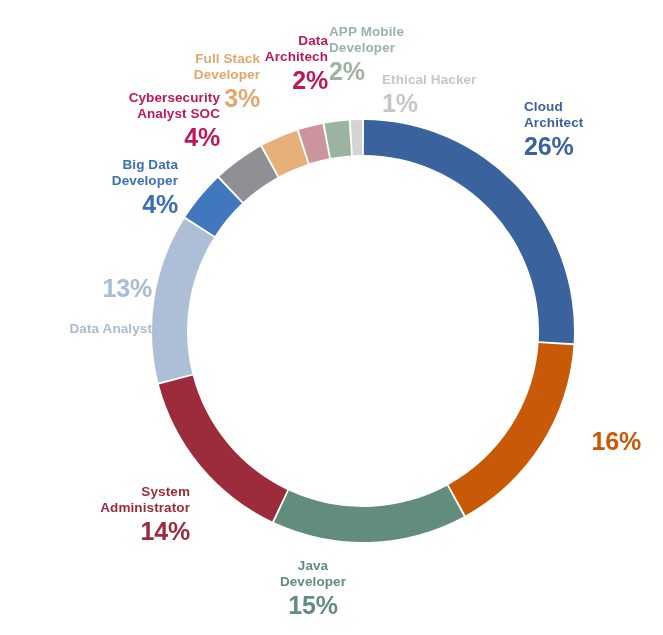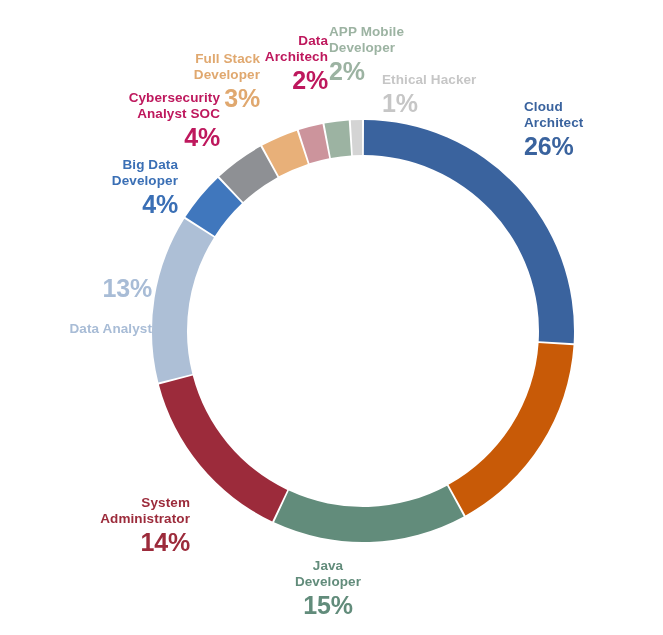--- a/index.html
+++ b/index.html
@@ -42,21 +42,21 @@
     letter-spacing: 0.1px;
   }
   .callout .cl-value {
     font-size: 25px;
     font-weight: bold;
     letter-spacing: -0.2px;
     margin-top: 1px;
   }
   .callout.align-left  { text-align: left; }
   .callout.align-right { text-align: right; }
-  .callout.align-center{ text-align: center; margin-left: 15px; }
+  .callout.align-center{ text-align: center; }
 
   
   .callout.value-first .cl-value { margin-top: 0; margin-bottom: 18px; }
 </style>
 </head>
 <body>
 
 <div id="chart-root">
 
   <svg id="donut-svg" viewBox="0 0 663 635">
@@ -77,31 +77,32 @@
 
   <div class="callout align-left" style="left: 524px; top: 99px; color: rgb(58, 99, 158);">
     <div class="cl-name">
       <span>Cloud</span><br>
       <span>Architect</span>
     </div>
     <div class="cl-value">26%</div>
   </div>
 
   <div class="callout align-right" style="right: 22px; top: 426px; color: rgb(200, 90, 7);">
+    <div class="cl-value">16%</div>
   </div>
 
   <div class="callout align-center" style="left: 313px; top: 558px; transform: translateX(-50%); color: rgb(98, 140, 123);">
     <div class="cl-name">
       <span>Java</span><br>
       <span>Developer</span>
     </div>
     <div class="cl-value">15%</div>
   </div>
 
-  <div class="callout align-right" style="left: 8px; width: 182px; top: 495px; color: rgb(156, 43, 59);">
+  <div class="callout align-right" style="left: 8px; width: 182px; top: 484px; color: rgb(156, 43, 59);">
     <div class="cl-name">
       <span>System</span><br>
       <span>Administrator</span>
     </div>
     <div class="cl-value">14%</div>
   </div>
 
   <div class="callout align-right value-first" style="left: 0px; width: 152px; top: 274px; color: rgb(168, 188, 214);">
     <div class="cl-value">13%</div>
     <div class="cl-name">

